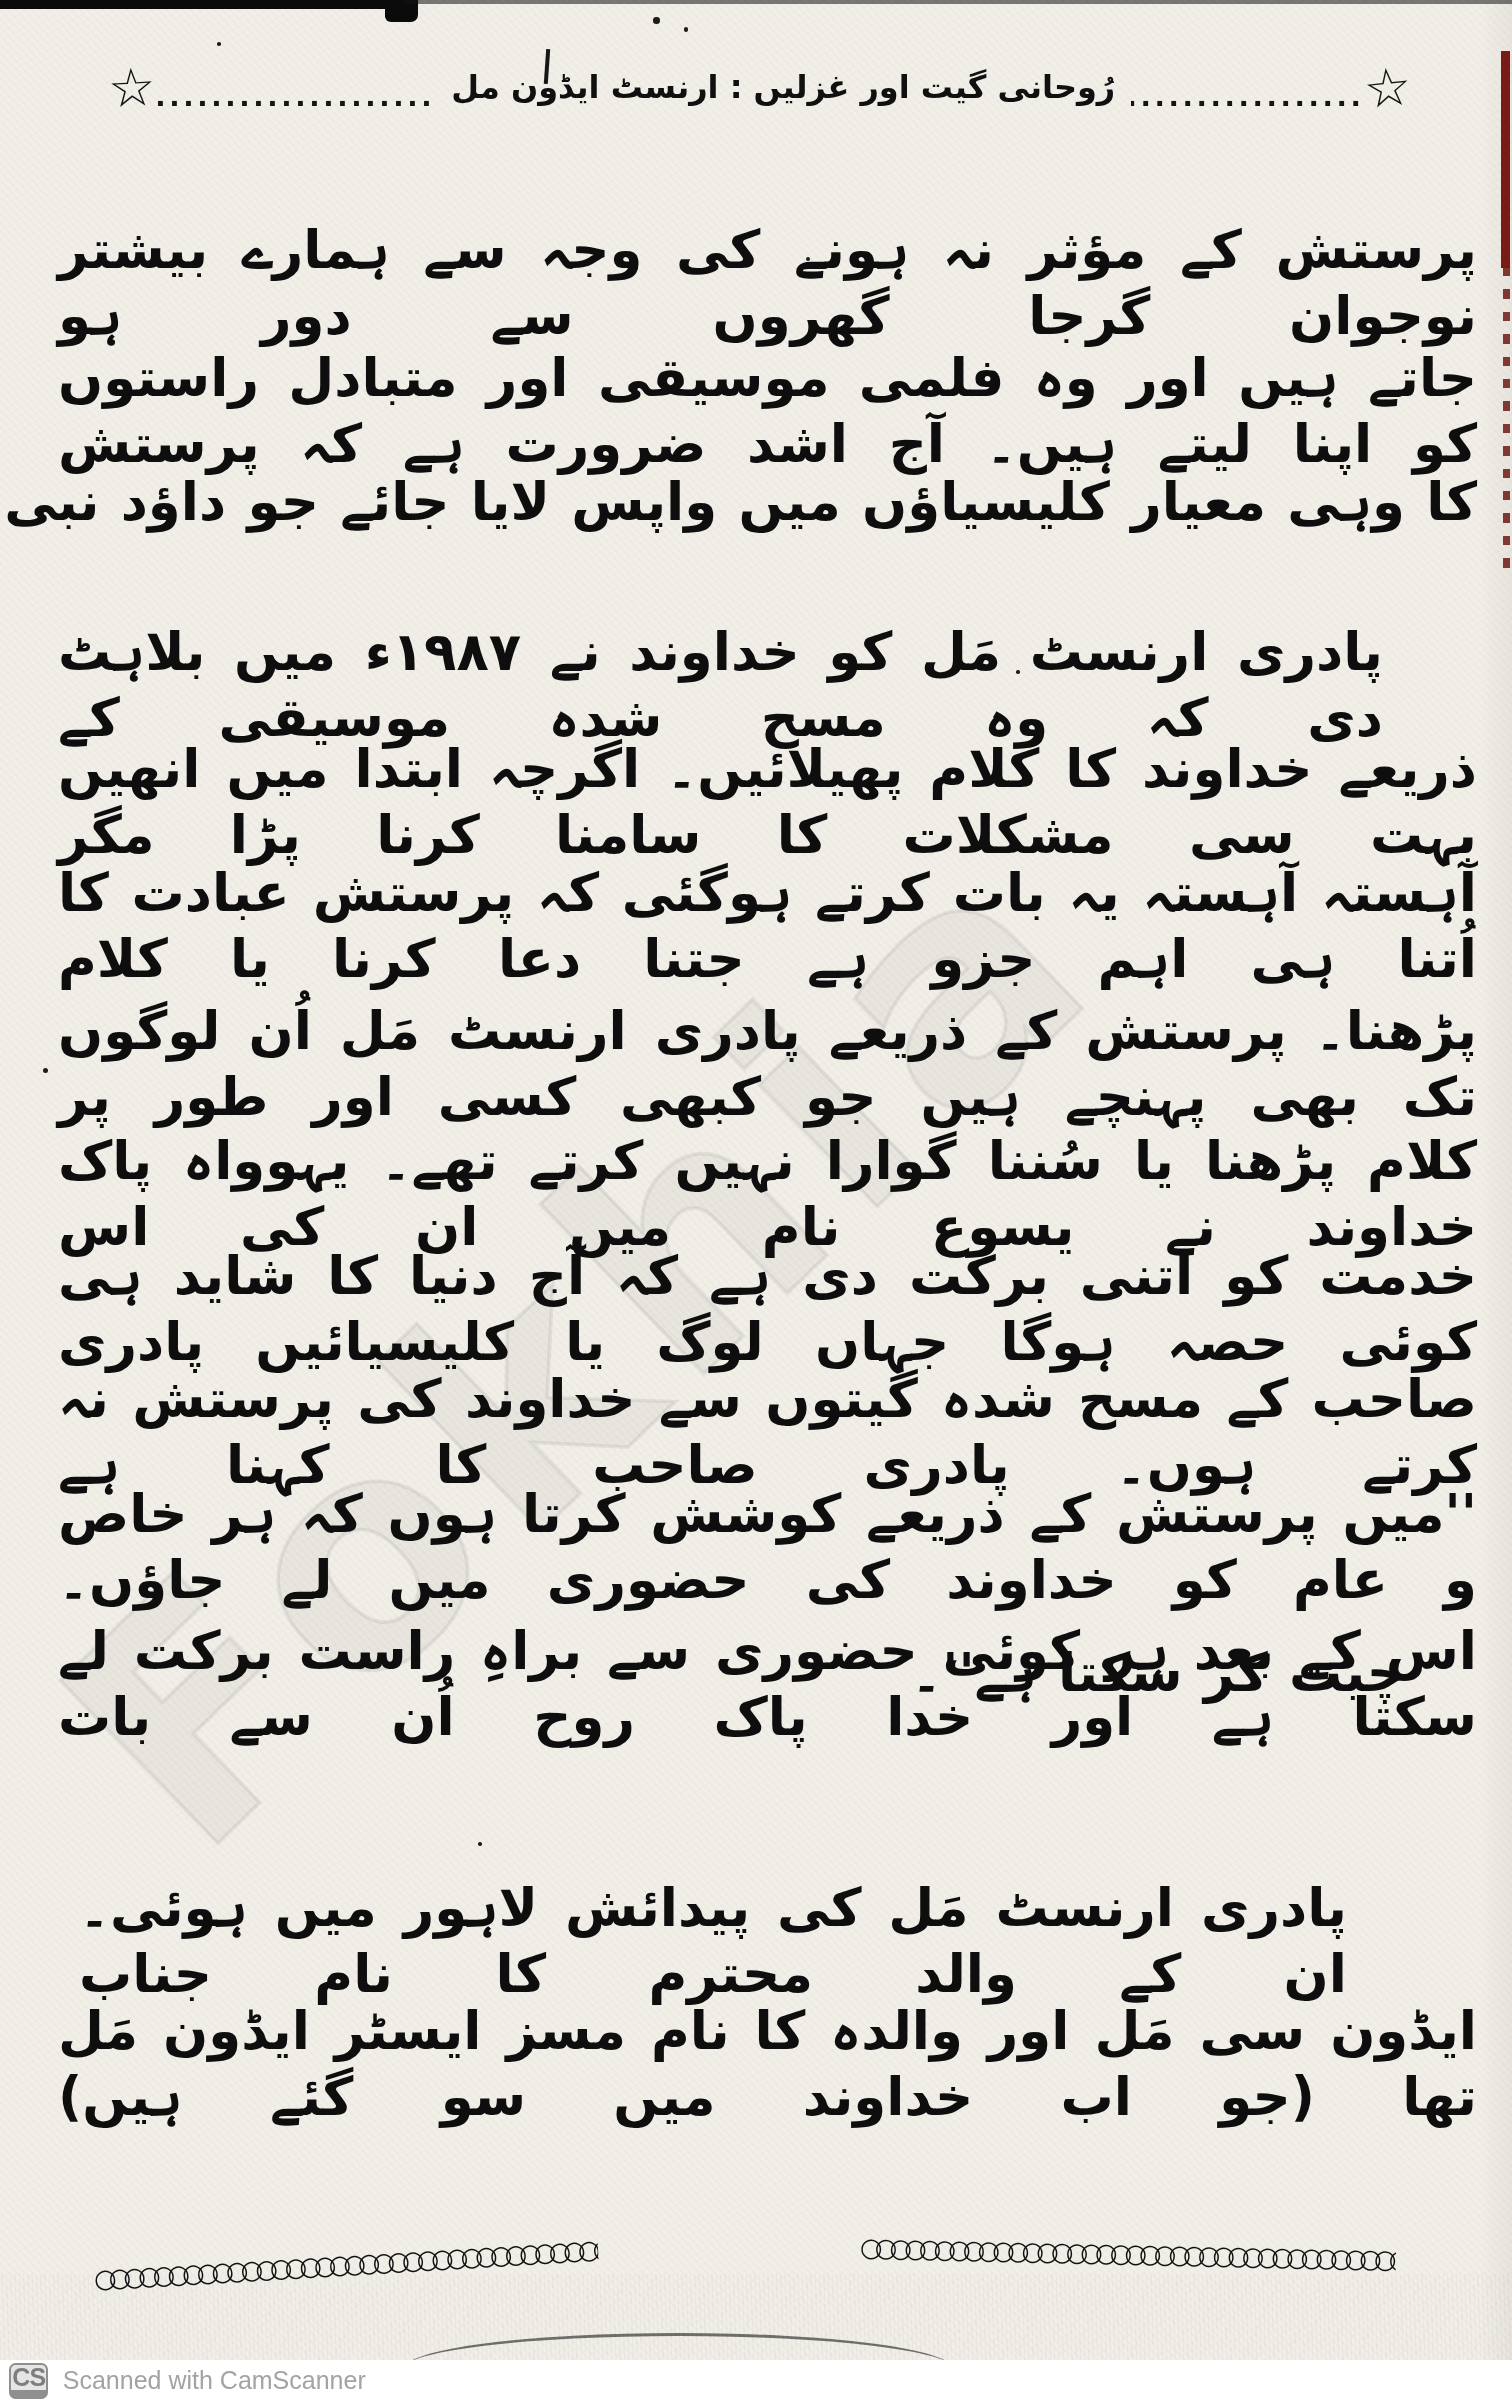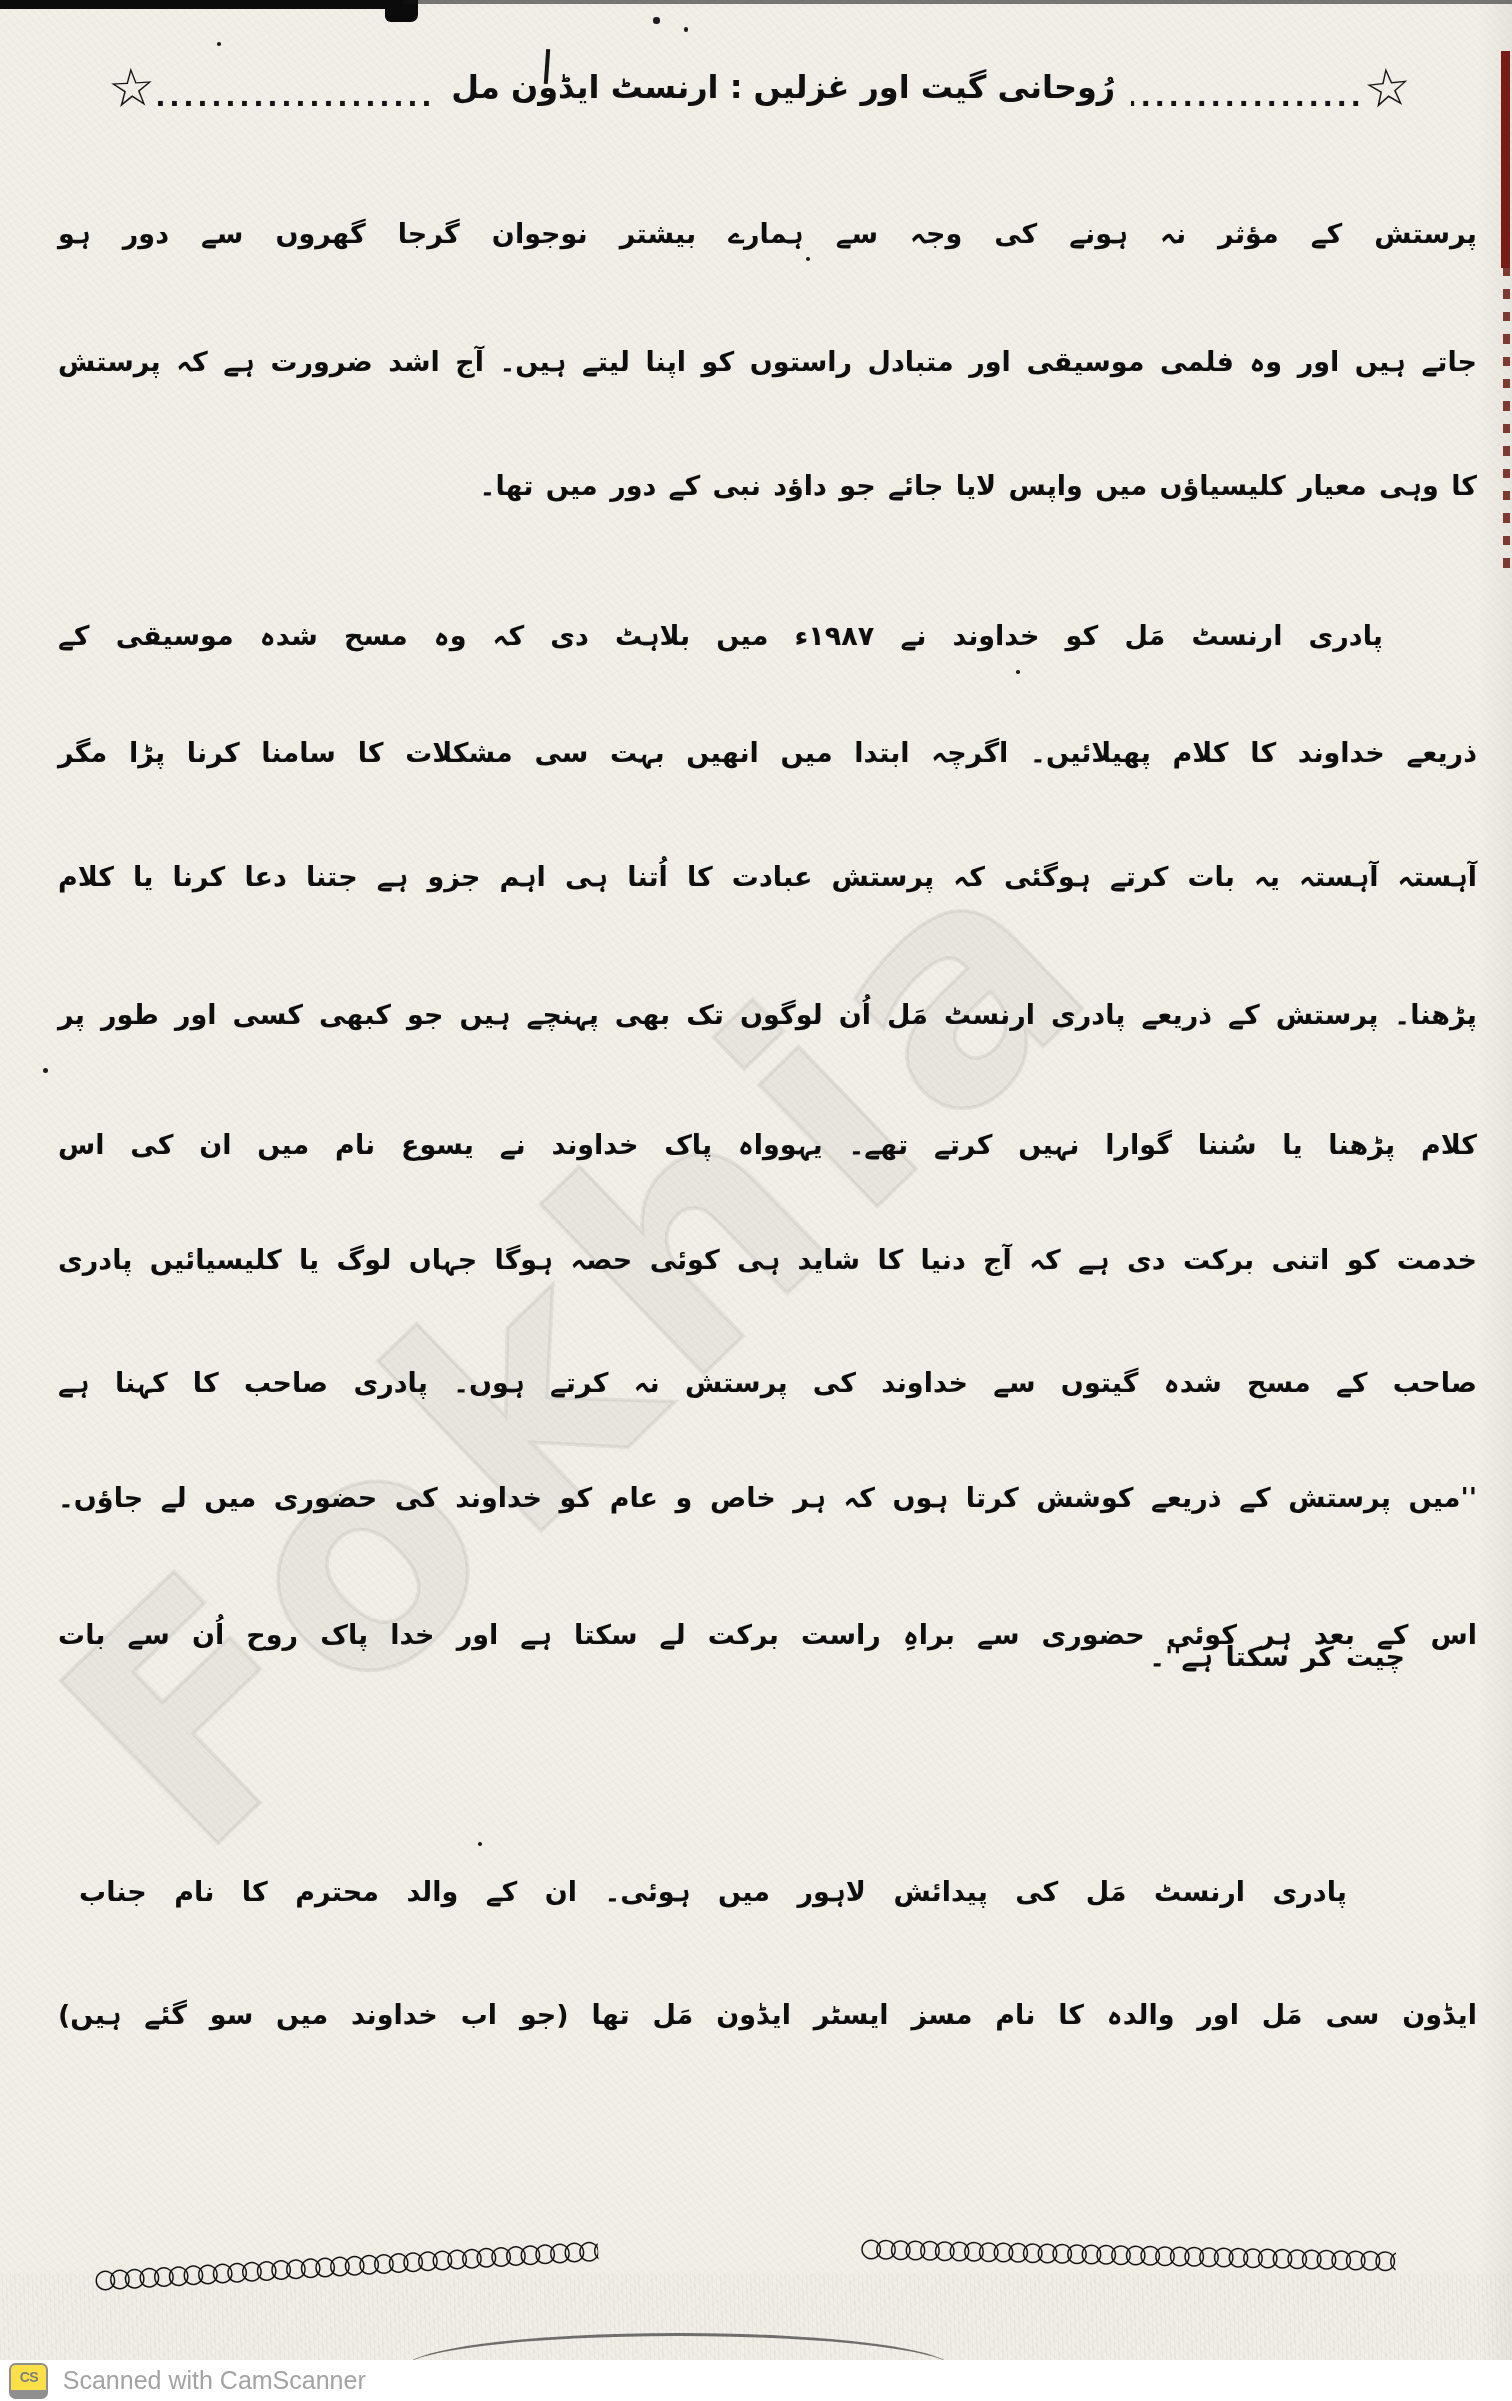--- a/index.html
+++ b/index.html
@@ -32,21 +32,21 @@
   .star-right{transform:rotate(-6deg);} 
   .star-left{transform:rotate(-3deg);}
   .leader{flex:1 1 auto;overflow:hidden;white-space:nowrap;text-align:center;
       font-size:27.4px;font-weight:bold;letter-spacing:3.6px;color:#141414;padding-top:19px;}
   .page-title{flex:0 0 auto;font-size:32px;font-weight:bold;color:#101010;
       padding:0 16px;white-space:nowrap;direction:rtl;}
   
   .line{
     position:absolute;left:58px;right:36px;
     direction:rtl;text-align:justify;text-align-last:justify;
-    font-size:27px;font-weight:700;line-height:1.25;color:#0e0e0e;
+    font-size:53px;font-weight:700;line-height:1.25;color:#0e0e0e;
     word-spacing:2.9px;z-index:2;
   }
   .l1{top:217px;}
   .l2{top:345px;}
   .l3{top:469px;left:auto;text-align:right;text-align-last:right;white-space:nowrap;}
   .l4{top:619px;right:130px;}
   .l5{top:736px;}
   .l6{top:860px;}
   .l7{top:998px;}
   .l8{top:1120px;margin-top:8px;}
@@ -72,22 +72,22 @@
   .chain-left{left:94px;top:2265px;width:505px;transform:rotate(-3.4deg);transform-origin:left center;}
   .chain-right{left:860px;top:2233px;width:536px;transform:rotate(1.3deg);transform-origin:left center;}
   .page-curl{position:absolute;left:404px;top:2333px;width:549px;height:33px;
       border-top:3.6px solid rgba(25,25,25,.6);border-radius:50% 50% 0 0 / 100% 100% 0 0;
       filter:blur(0.7px);}
   
   .footer{position:absolute;left:0;bottom:0;width:100%;height:41px;background:#ffffff;
       display:flex;align-items:center;z-index:5;font-family:"Liberation Sans", sans-serif;}
   .cs-logo{box-sizing:border-box;width:39px;height:36px;margin-left:9.4px;
       border:2.9px solid #8f8f8f;border-bottom:9.4px solid #8f8f8f;border-radius:6.5px;
-      background:#fde047;display:flex;align-items:center;justify-content:center;
-      font-weight:bold;font-size:14px;color:#7e7e7e;letter-spacing:-0.7px;}
+      background:#e5e5e5;display:flex;align-items:center;justify-content:center;
+      font-weight:bold;font-size:25px;color:#7e7e7e;letter-spacing:-0.7px;}
   .footer-caption{margin-left:14.4px;font-size:25px;color:#a3a3a3;}
 </style>
 </head>
 <body>
 
 <div class="page">
 
   <div class="top-strip"></div>
   <div class="top-blob"></div>
   <div class="top-hairline"></div>

